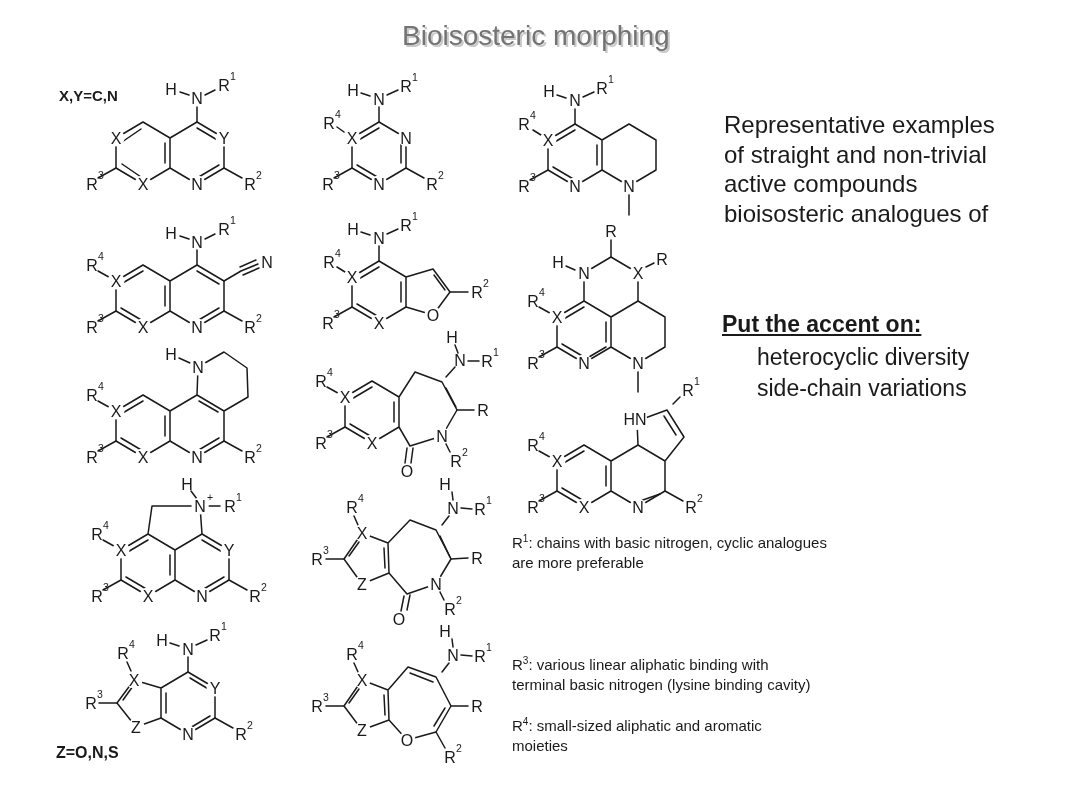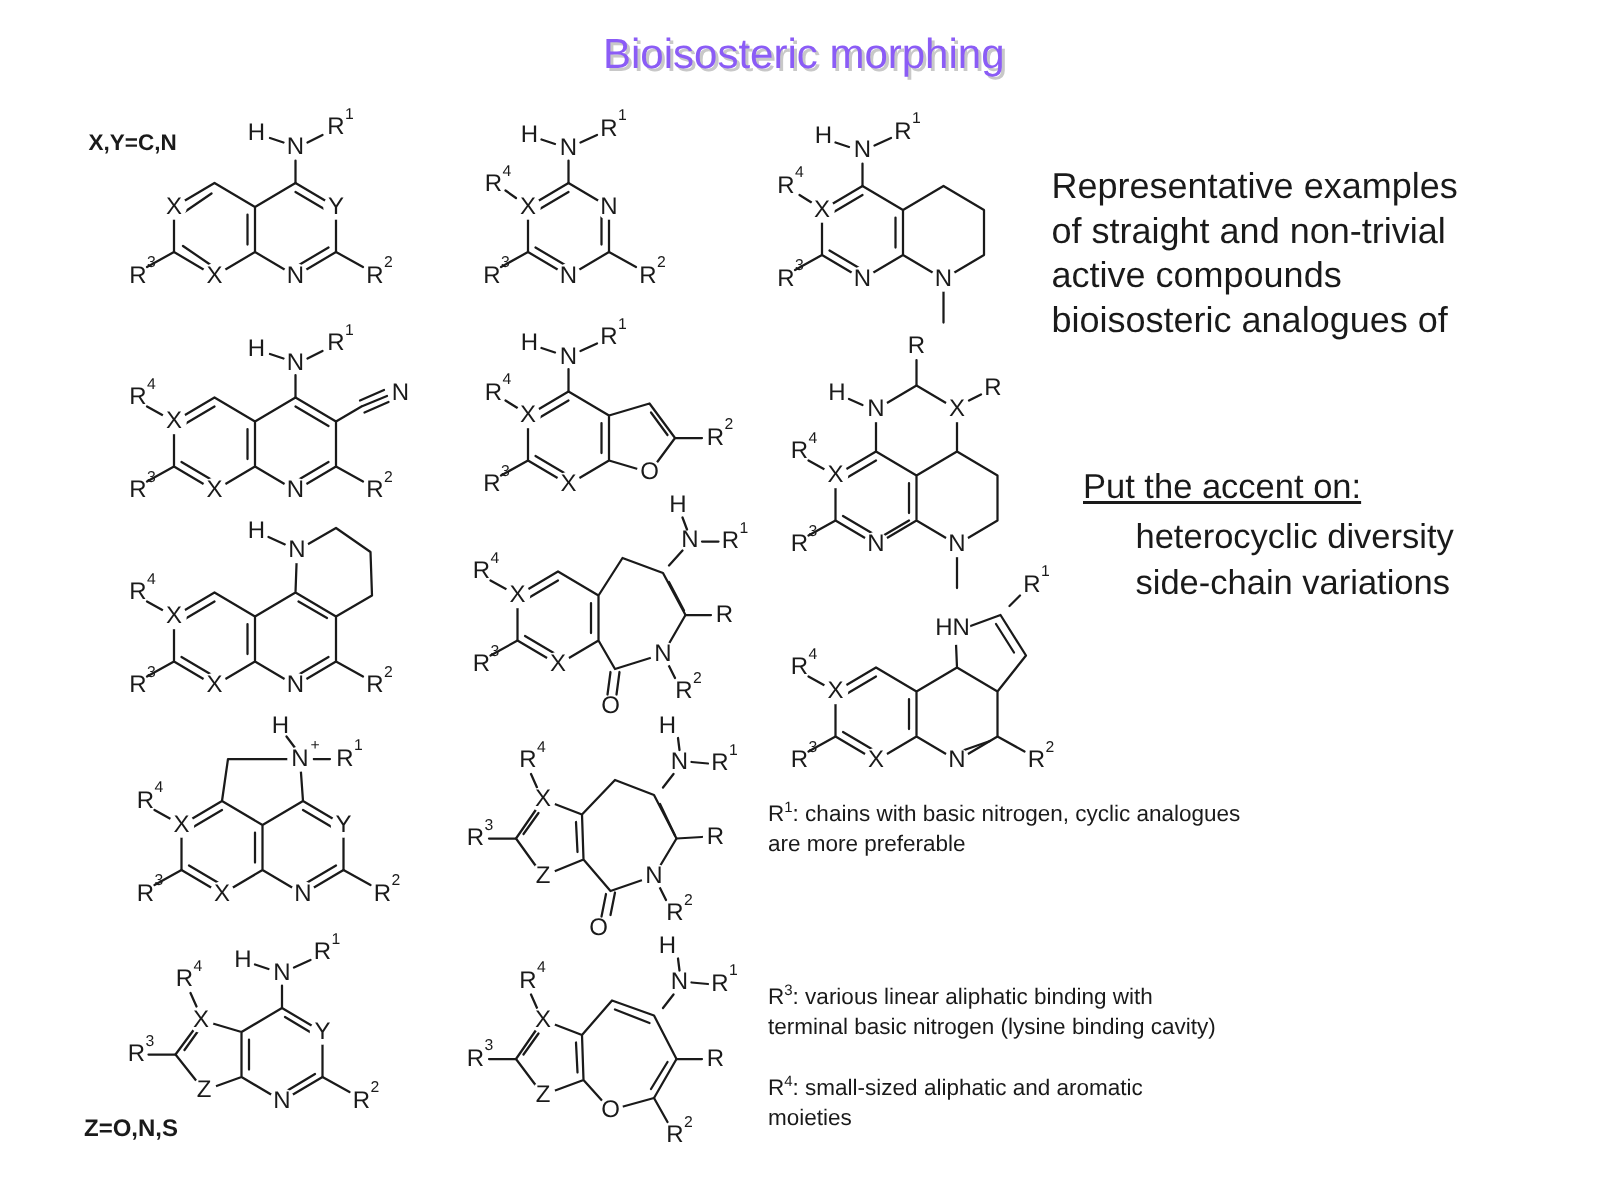--- a/index.html
+++ b/index.html
@@ -1,41 +1,41 @@
 <!DOCTYPE html>
 <html><head>
 <meta charset="utf-8">
 <style>
   html,body{margin:0;padding:0}
   body{width:1067px;height:800px;position:relative;background:#ffffff;
        font-family:"Liberation Sans",sans-serif;color:#1a1a1a;overflow:hidden}
   .abs{position:absolute}
-  .title{font-size:28px;color:#8b5cf6;text-shadow:2px 2px 0 #c8c8c8;white-space:nowrap}
+  .title{font-size:28px;color:#737373;text-shadow:2px 2px 0 #c8c8c8;white-space:nowrap}
   .cornerdef{font-weight:bold;font-size:15px;white-space:nowrap}
   .rep{font-size:24px;line-height:29.5px}
   .rep div{white-space:nowrap}
-  .accent-h{font-size:23px;font-weight:normal;text-decoration:underline;white-space:nowrap}
+  .accent-h{font-size:23px;font-weight:bold;text-decoration:underline;white-space:nowrap}
   .accent-i{font-size:23px;white-space:nowrap}
   .rdef{font-size:15px;line-height:20px;white-space:nowrap}
   .rdef sup{font-size:10px;line-height:0}
   svg text{font-family:"Liberation Sans",sans-serif}
   .al{font-size:16px;text-anchor:middle;dominant-baseline:central;fill:#1a1a1a}
   .sup{font-size:10.5px;text-anchor:middle;dominant-baseline:central;fill:#1a1a1a}
   .bp{stroke:#1a1a1a;stroke-width:1.5;fill:none;stroke-linecap:round;stroke-linejoin:round}
   .mask{fill:#ffffff;stroke:none}
 </style>
 </head>
 <body>
 
 <div class="abs title" style="left:402px;top:20px">Bioisosteric morphing</div>
 
 <div class="abs cornerdef" style="left:59px;top:87px">X,Y=C,N</div>
 <div class="abs cornerdef" style="left:56px;top:744px;font-size:16px">Z=O,N,S</div>
 
-<div class="abs rep" style="left:701px;top:110px">
+<div class="abs rep" style="left:724px;top:110px">
   <div>Representative examples</div>
   <div>of straight and non-trivial</div>
   <div>active compounds</div>
   <div>bioisosteric analogues of</div>
 </div>
 
 <div class="abs accent-h" style="left:722px;top:311px">Put the accent on:</div>
 <div class="abs accent-i" style="left:757px;top:344px">heterocyclic diversity</div>
 <div class="abs accent-i" style="left:757px;top:375px">side-chain variations</div>
 

